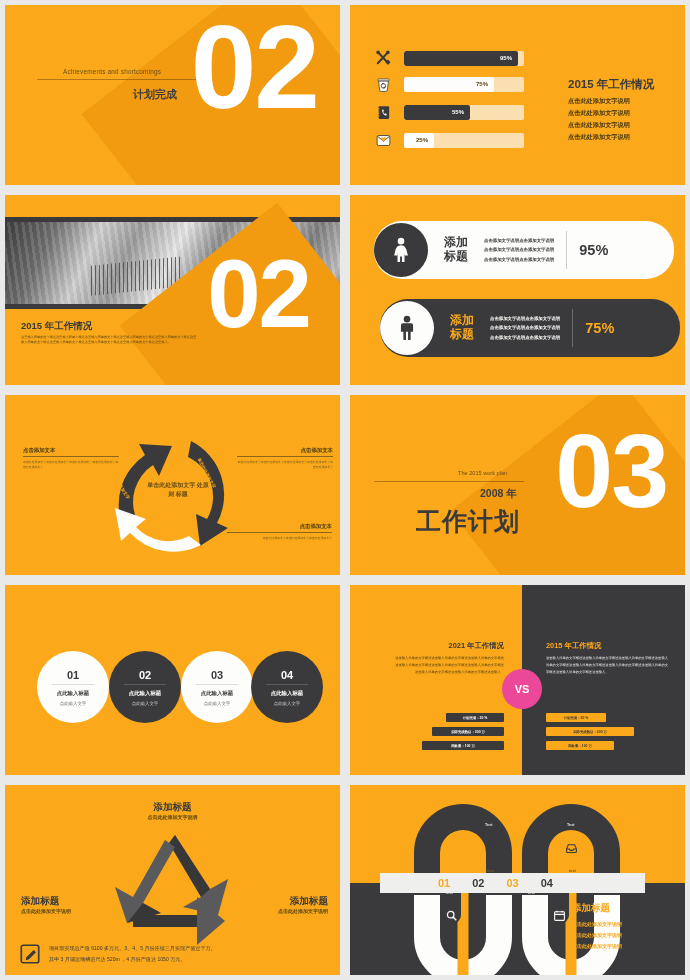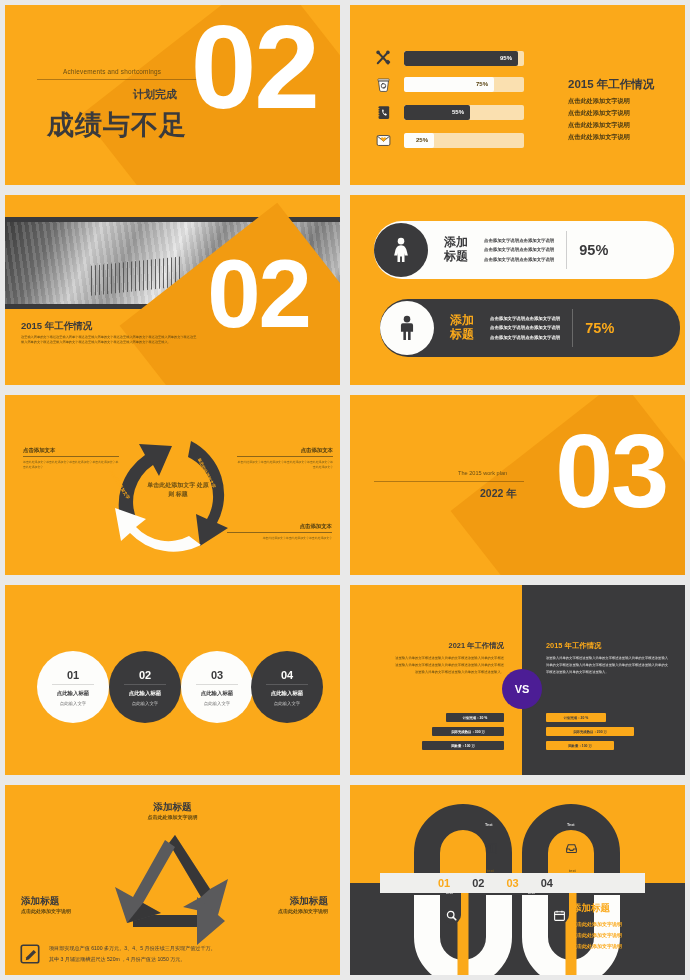--- a/index.html
+++ b/index.html
@@ -72,21 +72,21 @@
   
   .circ{position:absolute;width:72px;height:72px;border-radius:50%;display:flex;flex-direction:column;align-items:center;justify-content:center;}
   .circ .n{font-size:11px;font-weight:bold;margin-bottom:3px;}
   .circ .hr{width:42px;height:1px;opacity:.35;margin-bottom:5px;}
   .circ .t{font-size:5.4px;font-weight:bold;margin-bottom:4px;}
   .circ .s{font-size:4.4px;}
 
   
   .vs-left{position:absolute;left:0;top:0;width:172px;height:200px;background:#FBA91A;}
   .vs-right{position:absolute;left:172px;top:0;width:173px;height:200px;background:#3a3a3c;}
-  .vs-badge{position:absolute;left:152px;top:84px;width:40px;height:40px;border-radius:50%;background:#4c1d95;display:flex;align-items:center;justify-content:center;color:#fff;font-weight:bold;font-size:11px;}
+  .vs-badge{position:absolute;left:152px;top:84px;width:40px;height:40px;border-radius:50%;background:#ec4899;display:flex;align-items:center;justify-content:center;color:#fff;font-weight:bold;font-size:11px;}
   .vs-h{font-size:7.4px;font-weight:bold;}
   .vs-p{font-size:3.3px;line-height:2.05;}
   .vs-bar{height:9px;border-radius:1px;display:flex;align-items:center;justify-content:center;font-size:3.4px;font-weight:bold;margin-bottom:5px;}
 
   
   .s9-h{font-size:9.6px;font-weight:bold;color:#3a3a3c;}
   .s9-s{font-size:5px;color:#5a4412;font-weight:bold;}
   .s9-note{position:absolute;left:14px;bottom:10px;right:8px;display:flex;align-items:center;gap:8px;}
   .s9-note .tx div{font-size:5.1px;color:#3a3a3c;line-height:2.1;}
 
@@ -104,21 +104,20 @@
 <body>
 
 <div class="grid">
 
   <div class="slide">
     <div class="inner">
       <div class="s1-shadow"></div>
       <div class="s1-line"></div>
       <div class="s1-en">Achievements and shortcomings</div>
       <div class="s1-sub">计划完成</div>
-      <div class="s1-title">成绩与不足</div>
       <div class="bignum s1-num">02</div>
     </div>
   </div>
 
   <div class="slide">
     <div class="inner">
 
       <div class="bar-row" style="left:22px;top:42px;">
         <div class="bar-ico">
           <svg width="18" height="18" viewBox="0 0 24 24">
@@ -287,21 +286,22 @@
         <div class="b">单击此处添加文字单击此处添加文字单击此处添加文字</div>
       </div>
     </div>
   </div>
 
   <div class="slide">
     <div class="inner">
       <div class="s6-shadow"></div>
       <div class="s6-line"></div>
       <div class="s6-en">The 2015 work plan</div>
-      <div class="s6-sub">2022 年</div>
+      <div class="s6-sub">2008 年</div>
+      <div class="s6-title">工作计划</div>
       <div class="bignum s6-num">03</div>
     </div>
   </div>
 
   <div class="slide">
     <div class="inner">
       <div class="circ white" style="left:32px;top:66px;">
         <div class="n" style="color:#3a3a3c;">01</div>
         <div class="hr" style="background:#9a9a9a;"></div>
         <div class="t" style="color:#3a3a3c;">点此输入标题</div>

